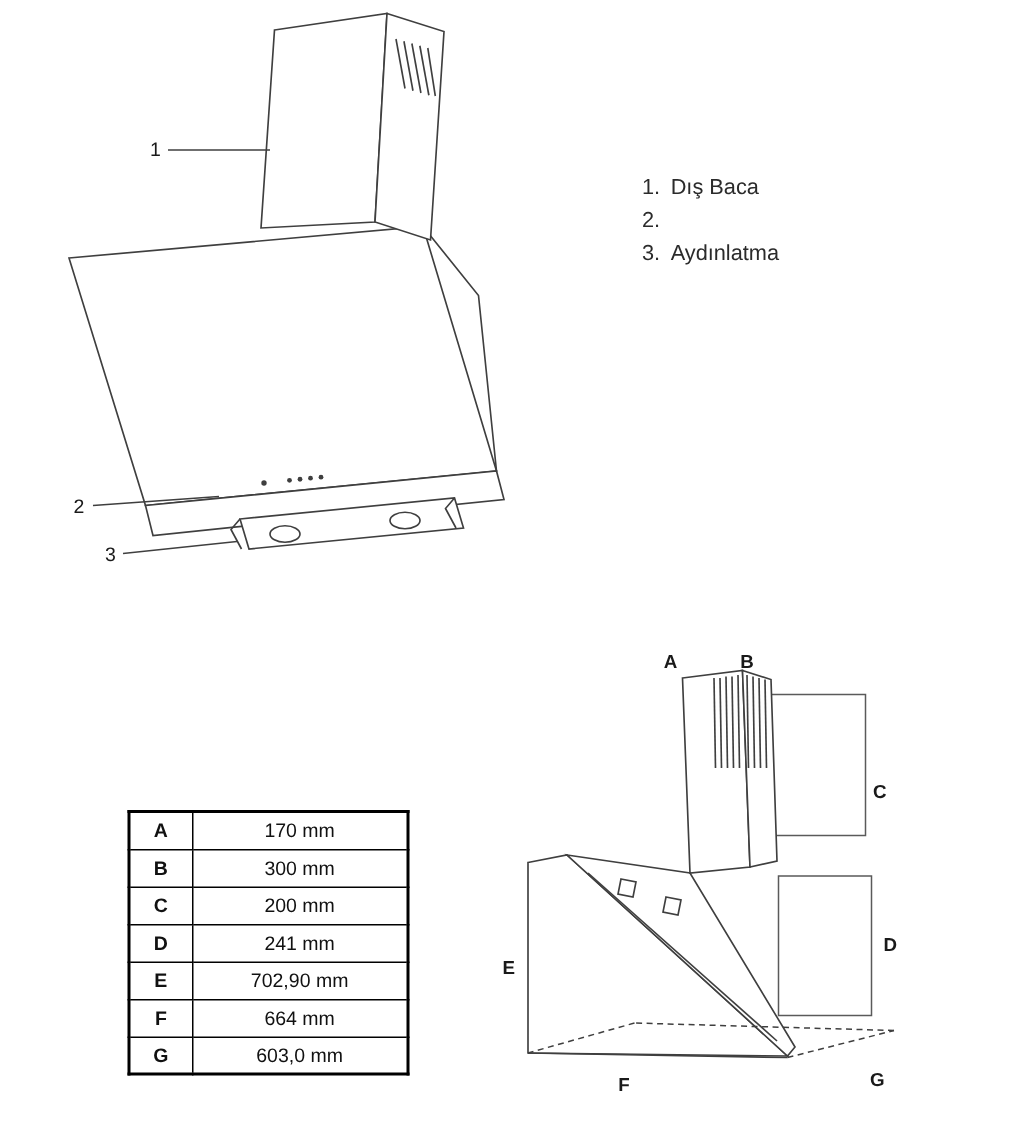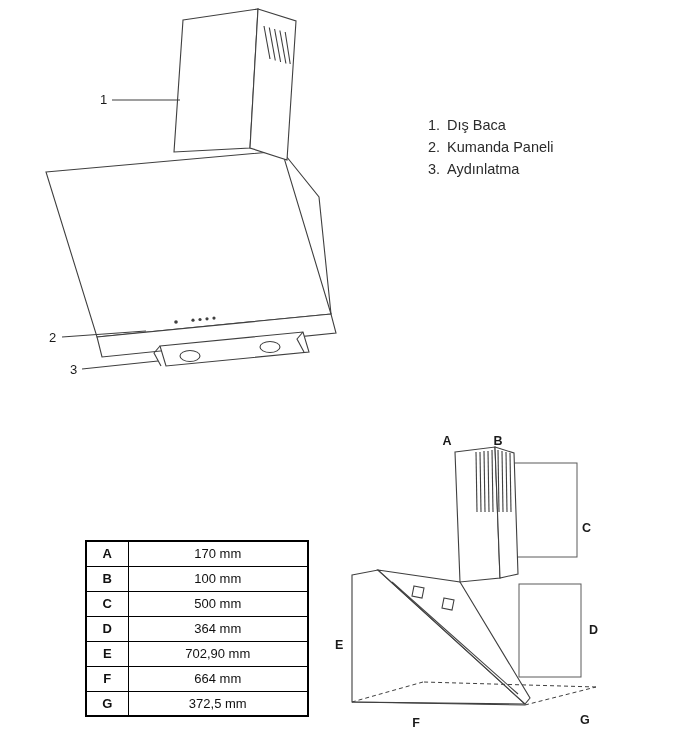--- a/index.html
+++ b/index.html
@@ -9,21 +9,21 @@
 
   .overview-drawing { position:absolute; left:0; top:0; width:400px; height:400px; }
   .dimension-drawing { position:absolute; left:330px; top:432px; width:350px; height:310px; }
 
   .legend { position:absolute; left:428px; top:114px; font-size:14.5px; line-height:22px; color:#2b2b2b; }
   .legend-item { display:flex; gap:7px; white-space:nowrap; }
 
   table.dims { position:absolute; left:85px; top:540px; border-collapse:collapse; border:2px solid #000; background:#fff; }
   table.dims th, table.dims td { border:1px solid #000; height:25px; font-size:13px; color:#111; }
   table.dims th { width:42px; text-align:center; font-weight:bold; }
-  table.dims td { width:180px; text-align:center; font-weight:normal; }
+  table.dims td { width:144px; text-align:center; font-weight:normal; }
 
   svg { display:block; }
   svg text { font-family:"Liberation Sans", sans-serif; fill:#1a1a1a; }
   .callout-num { font-size:13px; }
   .dim-letter { font-size:12.5px; font-weight:bold; }
   .ln { stroke:#3f3f3f; stroke-width:1.1; fill:none; }
   .face { stroke:#3f3f3f; stroke-width:1.1; fill:#ffffff; }
   .face-light { stroke:#5a5a5a; stroke-width:1; fill:#ffffff; }
   .dash { stroke:#3f3f3f; stroke-width:1; fill:none; stroke-dasharray:4 3; }
 </style>
@@ -78,57 +78,56 @@
     </svg>
   </div>
 
   <div class="legend">
     <div class="legend-item">
       <span>1.</span>
       <span>Dış Baca</span>
     </div>
     <div class="legend-item">
       <span>2.</span>
-      <span>Kumanda Paneli</span>
     </div>
     <div class="legend-item">
       <span>3.</span>
       <span>Aydınlatma</span>
     </div>
   </div>
 
   <table class="dims">
     <tbody>
       <tr>
         <th>A</th>
         <td>170 mm</td>
       </tr>
       <tr>
         <th>B</th>
-        <td>100 mm</td>
+        <td>300 mm</td>
       </tr>
       <tr>
         <th>C</th>
-        <td>500 mm</td>
+        <td>200 mm</td>
       </tr>
       <tr>
         <th>D</th>
-        <td>364 mm</td>
+        <td>241 mm</td>
       </tr>
       <tr>
         <th>E</th>
         <td>702,90 mm</td>
       </tr>
       <tr>
         <th>F</th>
         <td>664 mm</td>
       </tr>
       <tr>
         <th>G</th>
-        <td>372,5 mm</td>
+        <td>603,0 mm</td>
       </tr>
     </tbody>
   </table>
 
   <div class="dimension-drawing">
     <svg viewBox="0 0 350 310" width="350" height="310">
 
       <rect class="face-light" x="182" y="31" width="65" height="94"></rect>
 
       <rect class="face-light" x="189" y="152" width="62" height="93"></rect>

